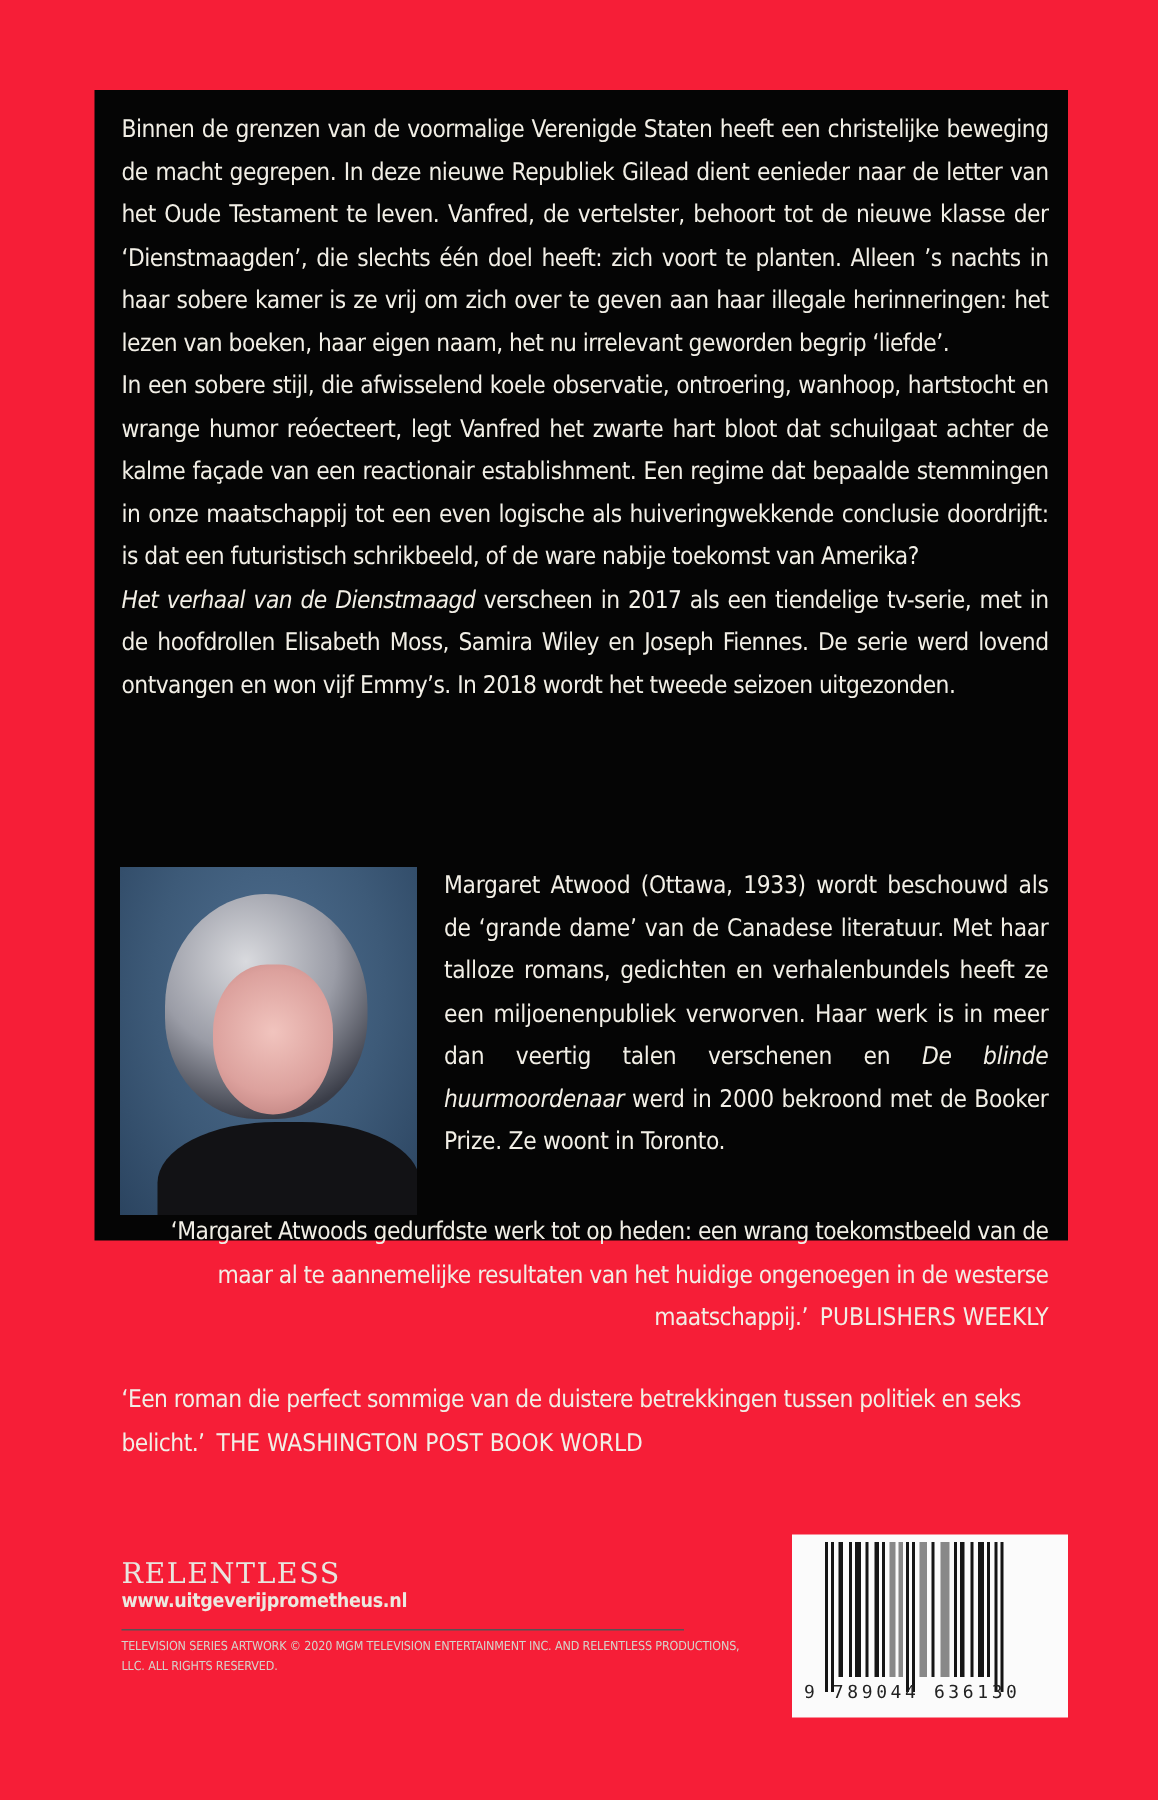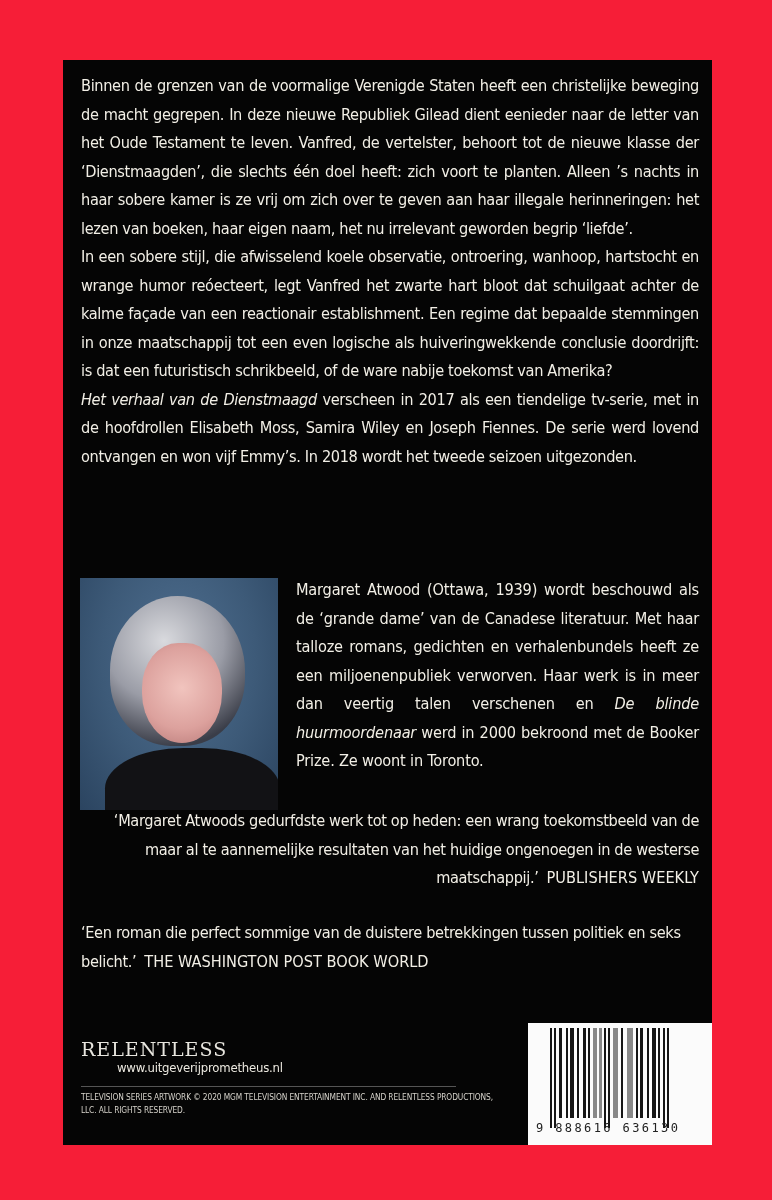--- a/index.html
+++ b/index.html
@@ -5,21 +5,21 @@
     * { box-sizing: border-box; margin: 0; padding: 0; }
     html, body { width: 772px; height: 1200px; overflow: hidden; }
     body {
       background: #f61e37;
       font-family: "DejaVu Sans Condensed", "Liberation Sans Narrow", "Liberation Sans", sans-serif;
       position: relative;
     }
     .panel {
       position: absolute;
       left: 63px; top: 60px;
-      width: 649px; height: 1085px;
+      width: 649px; height: 767px;
       background: #050505;
       color: #f2efe6;
     }
     .blurb {
       position: absolute;
       left: 18px; top: 12px;
       width: 618px;
       font-size: 16.2px;
       line-height: 28.5px;
       letter-spacing: -0.35px;
@@ -79,24 +79,23 @@
       font-family: "DejaVu Serif", serif;
       font-size: 19px;
       letter-spacing: 1px;
       color: #e8e6df;
       font-weight: normal;
     }
     .url {
       position: absolute;
       left: 18px; top: 1000px;
       font-size: 13px;
-      font-weight: normal;
+      font-weight: bold;
       color: #ece9e0;
       letter-spacing: -0.2px;
-      margin-left: 36px;
     }
     .divider {
       position: absolute;
       left: 18px; top: 1026px;
       width: 375px; height: 1px;
       background: #555;
     }
     .legal {
       position: absolute;
       left: 18px; top: 1031px;
@@ -144,21 +143,21 @@
     <p>In een sobere stijl, die afwisselend koele observatie, ontroering, wanhoop, hartstocht en wrange humor reóecteert, legt Vanfred het zwarte hart bloot dat schuilgaat achter de kalme façade van een reactionair establishment. Een regime dat bepaalde stemmingen in onze maatschappij tot een even logische als huiveringwekkende conclusie doordrijft: is dat een futuristisch schrikbeeld, of de ware nabije toekomst van Amerika?</p>
     <p><i>Het verhaal van de Dienstmaagd</i><span> verscheen in 2017 als een tiendelige tv-serie, met in de hoofdrollen Elisabeth Moss, Samira Wiley en Joseph Fiennes. De serie werd lovend ontvangen en won vijf Emmy’s. In 2018 wordt het tweede seizoen uitgezonden.</span></p>
   </div>
 
   <div class="photo" title="Portrait of Margaret Atwood">
     <div class="hair"></div>
     <div class="face"></div>
     <div class="body"></div>
   </div>
 
-  <div class="bio"><span>Margaret Atwood (Ottawa, 1939) wordt beschouwd als de ‘grande dame’ van de Canadese literatuur. Met haar talloze romans, gedichten en verhalenbundels heeft ze een miljoenenpubliek verworven. Haar werk is in meer dan veertig talen verschenen en </span><i>De blinde huurmoordenaar</i><span> werd in 2000 bekroond met de Booker Prize. Ze woont in Toronto.</span></div>
+  <div class="bio"><span>Margaret Atwood (Ottawa, 1933) wordt beschouwd als de ‘grande dame’ van de Canadese literatuur. Met haar talloze romans, gedichten en verhalenbundels heeft ze een miljoenenpubliek verworven. Haar werk is in meer dan veertig talen verschenen en </span><i>De blinde huurmoordenaar</i><span> werd in 2000 bekroond met de Booker Prize. Ze woont in Toronto.</span></div>
 
   <div class="quote quote1">
     <span>‘Margaret Atwoods gedurfdste werk tot op heden: een wrang toekomstbeeld van de maar al te aannemelijke resultaten van het huidige ongenoegen in de westerse maatschappij.’</span><span class="src">PUBLISHERS WEEKLY</span>
   </div>
 
   <div class="quote quote2">
     <span>‘Een roman die perfect sommige van de duistere betrekkingen tussen politiek en seks belicht.’</span><span class="src">THE WASHINGTON POST BOOK WORLD</span>
   </div>
 
   <div class="logo">RELENTLESS</div>
@@ -205,16 +204,16 @@
         <span style="width:2px"></span>
         <span class="gap" style="width:3px"></span>
       <span style="width:4px"></span>
         <span class="gap" style="width:2px"></span>
         <span style="width:2px"></span>
         <span class="gap" style="width:3px"></span>
       <span class="long" style="width:2px"></span>
         <span class="gap" style="width:2px"></span>
         <span class="long" style="width:2px"></span>
     </div>
-    <div class="isbn-digits">9 888616 636130</div>
+    <div class="isbn-digits">9 789044 636130</div>
   </div>
 
 </div>
 
 </body></html>

